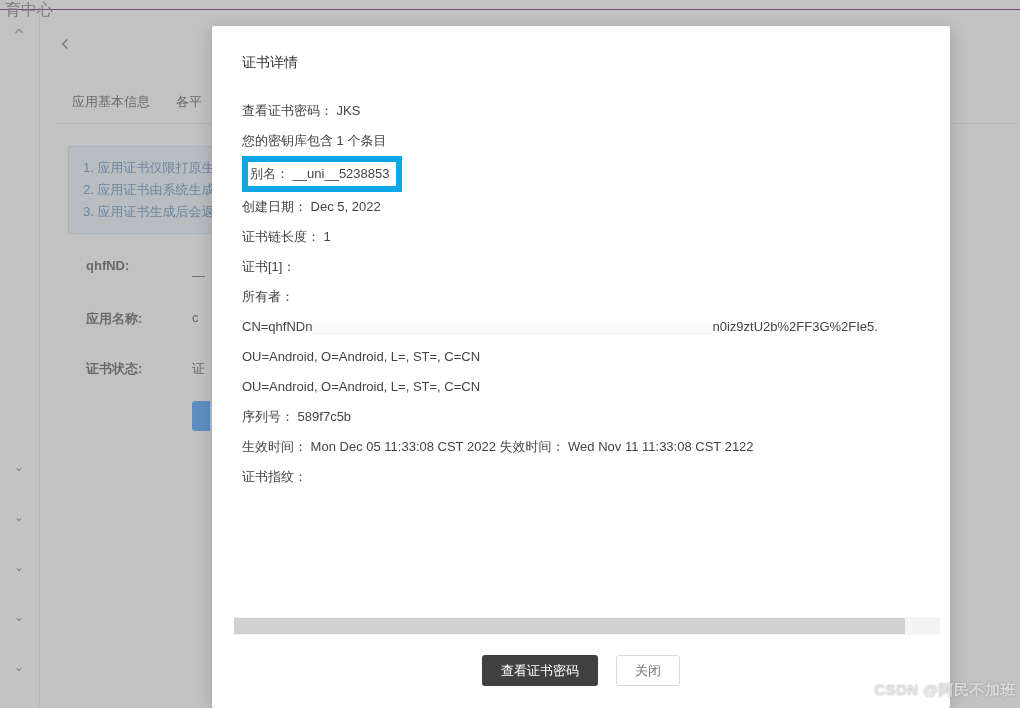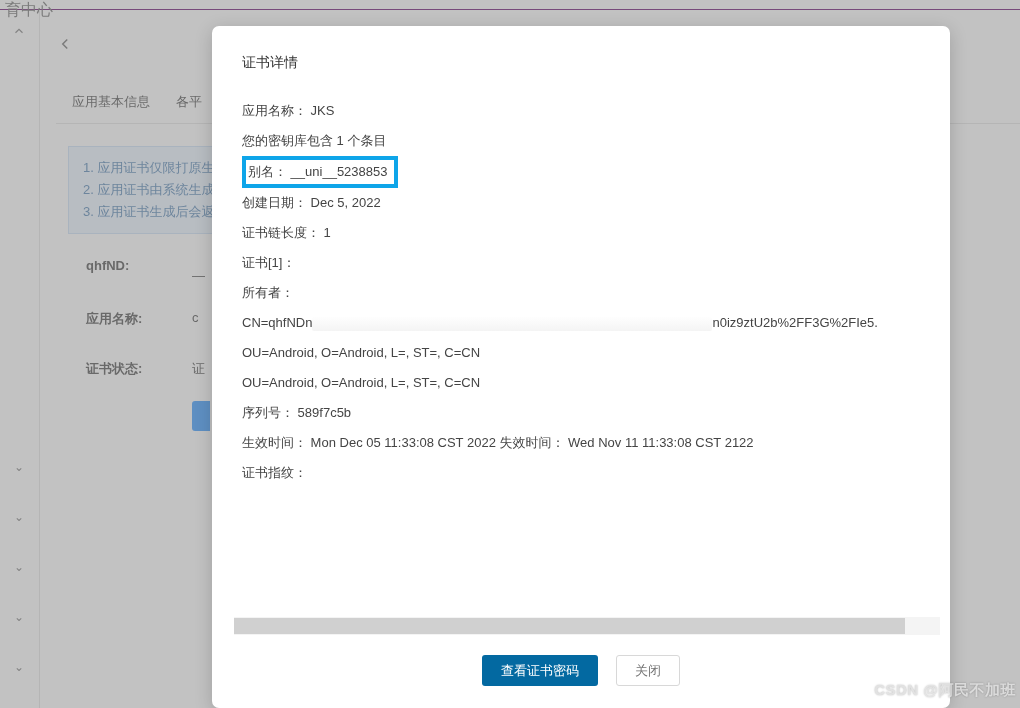--- a/index.html
+++ b/index.html
@@ -56,36 +56,36 @@
     }
     .form-val   { position: absolute; left: 192px; color: #555; font-size: 13px; }
     .blue-pill {
       position: absolute; left: 192px; top: 401px; width: 18px; height: 30px;
       background: #409eff; border-radius: 3px 0 0 3px;
     }
 
     
     .modal {
       position: absolute; left: 212px; top: 26px; width: 738px; height: 682px;
-      background: #fff; z-index: 100; border-radius: 7px;
+      background: #fff; z-index: 100; border-radius: 2px;
       display: flex; flex-direction: column;
       box-shadow: 0 4px 18px rgba(0,0,0,0.18);
     }
     .modal-title {
       padding: 28px 30px 10px 30px; font-size: 14px; color: #333;
     }
     .modal-body {
       flex: 1; margin: 6px 10px 6px 22px;
       overflow: auto; padding: 8px 8px 8px 8px;
       line-height: 30px; color: #444; font-size: 13px;
       position: relative;
     }
     .modal-body p { white-space: nowrap; }
     .highlight-box {
-      border: 4px solid #0ea5e9;
+      border: 6px solid #0ea5e9;
       display: inline-block; padding: 0 6px 0 2px; line-height: 24px;
     }
     .censor {
       display: inline-block; height: 14px; vertical-align: middle;
       background: linear-gradient(#fefefe,#f4f4f4);
       border-radius: 2px; filter: blur(0.3px);
     }
     .modal-scroll-h {
       height: 18px; margin: 0 10px 4px 22px;
       background: #f4f4f4; position: relative;
@@ -94,21 +94,21 @@
       position: absolute; left: 0; top: 1px; height: 16px; width: 95%;
       background: #d0d0d0;
     }
     .modal-footer {
       display: flex; justify-content: center; gap: 18px; padding: 16px 0 22px 0;
     }
     .btn {
       border-radius: 3px; padding: 8px 18px; font-size: 13px; cursor: pointer;
       border: 1px solid transparent; line-height: 1;
     }
-    .btn-primary { background: #0369a1; color: #fff; }
+    .btn-primary { background: #404040; color: #fff; }
     .btn-default { background: #fff; color: #737373; border-color: #d8d8d8; }
 
     
     .modal-body::-webkit-scrollbar { width: 14px; height: 14px; }
     .modal-body::-webkit-scrollbar-track { background: #f4f4f4; }
     .modal-body::-webkit-scrollbar-thumb { background: #cfcfcf; }
 
     .watermark {
       position: absolute; right: 4px; bottom: 8px; z-index: 200;
       color: rgba(230,230,230,0.85); font-size: 15px; font-weight: 700;
@@ -164,21 +164,21 @@
 
   <div class="blue-pill"></div>
 </div>
 
 <div class="dim-overlay"></div>
 
 <div class="modal">
   <div class="modal-title">证书详情</div>
 
   <div class="modal-body">
-    <p>应用名称： JKS</p>
+    <p>查看证书密码： JKS</p>
     <p>您的密钥库包含  1 个条目</p>
     <p>
       <span class="highlight-box">别名： __uni__5238853</span>
     </p>
     <p>创建日期： Dec 5, 2022</p>
     <p>证书链长度： 1</p>
     <p>证书[1]：</p>
     <p>所有者：</p>
     <p>
       <span>CN=qhfNDn</span><span class="censor" style="width:400px"></span><span>n0iz9ztU2b%2FF3G%2FIe5.</span>

